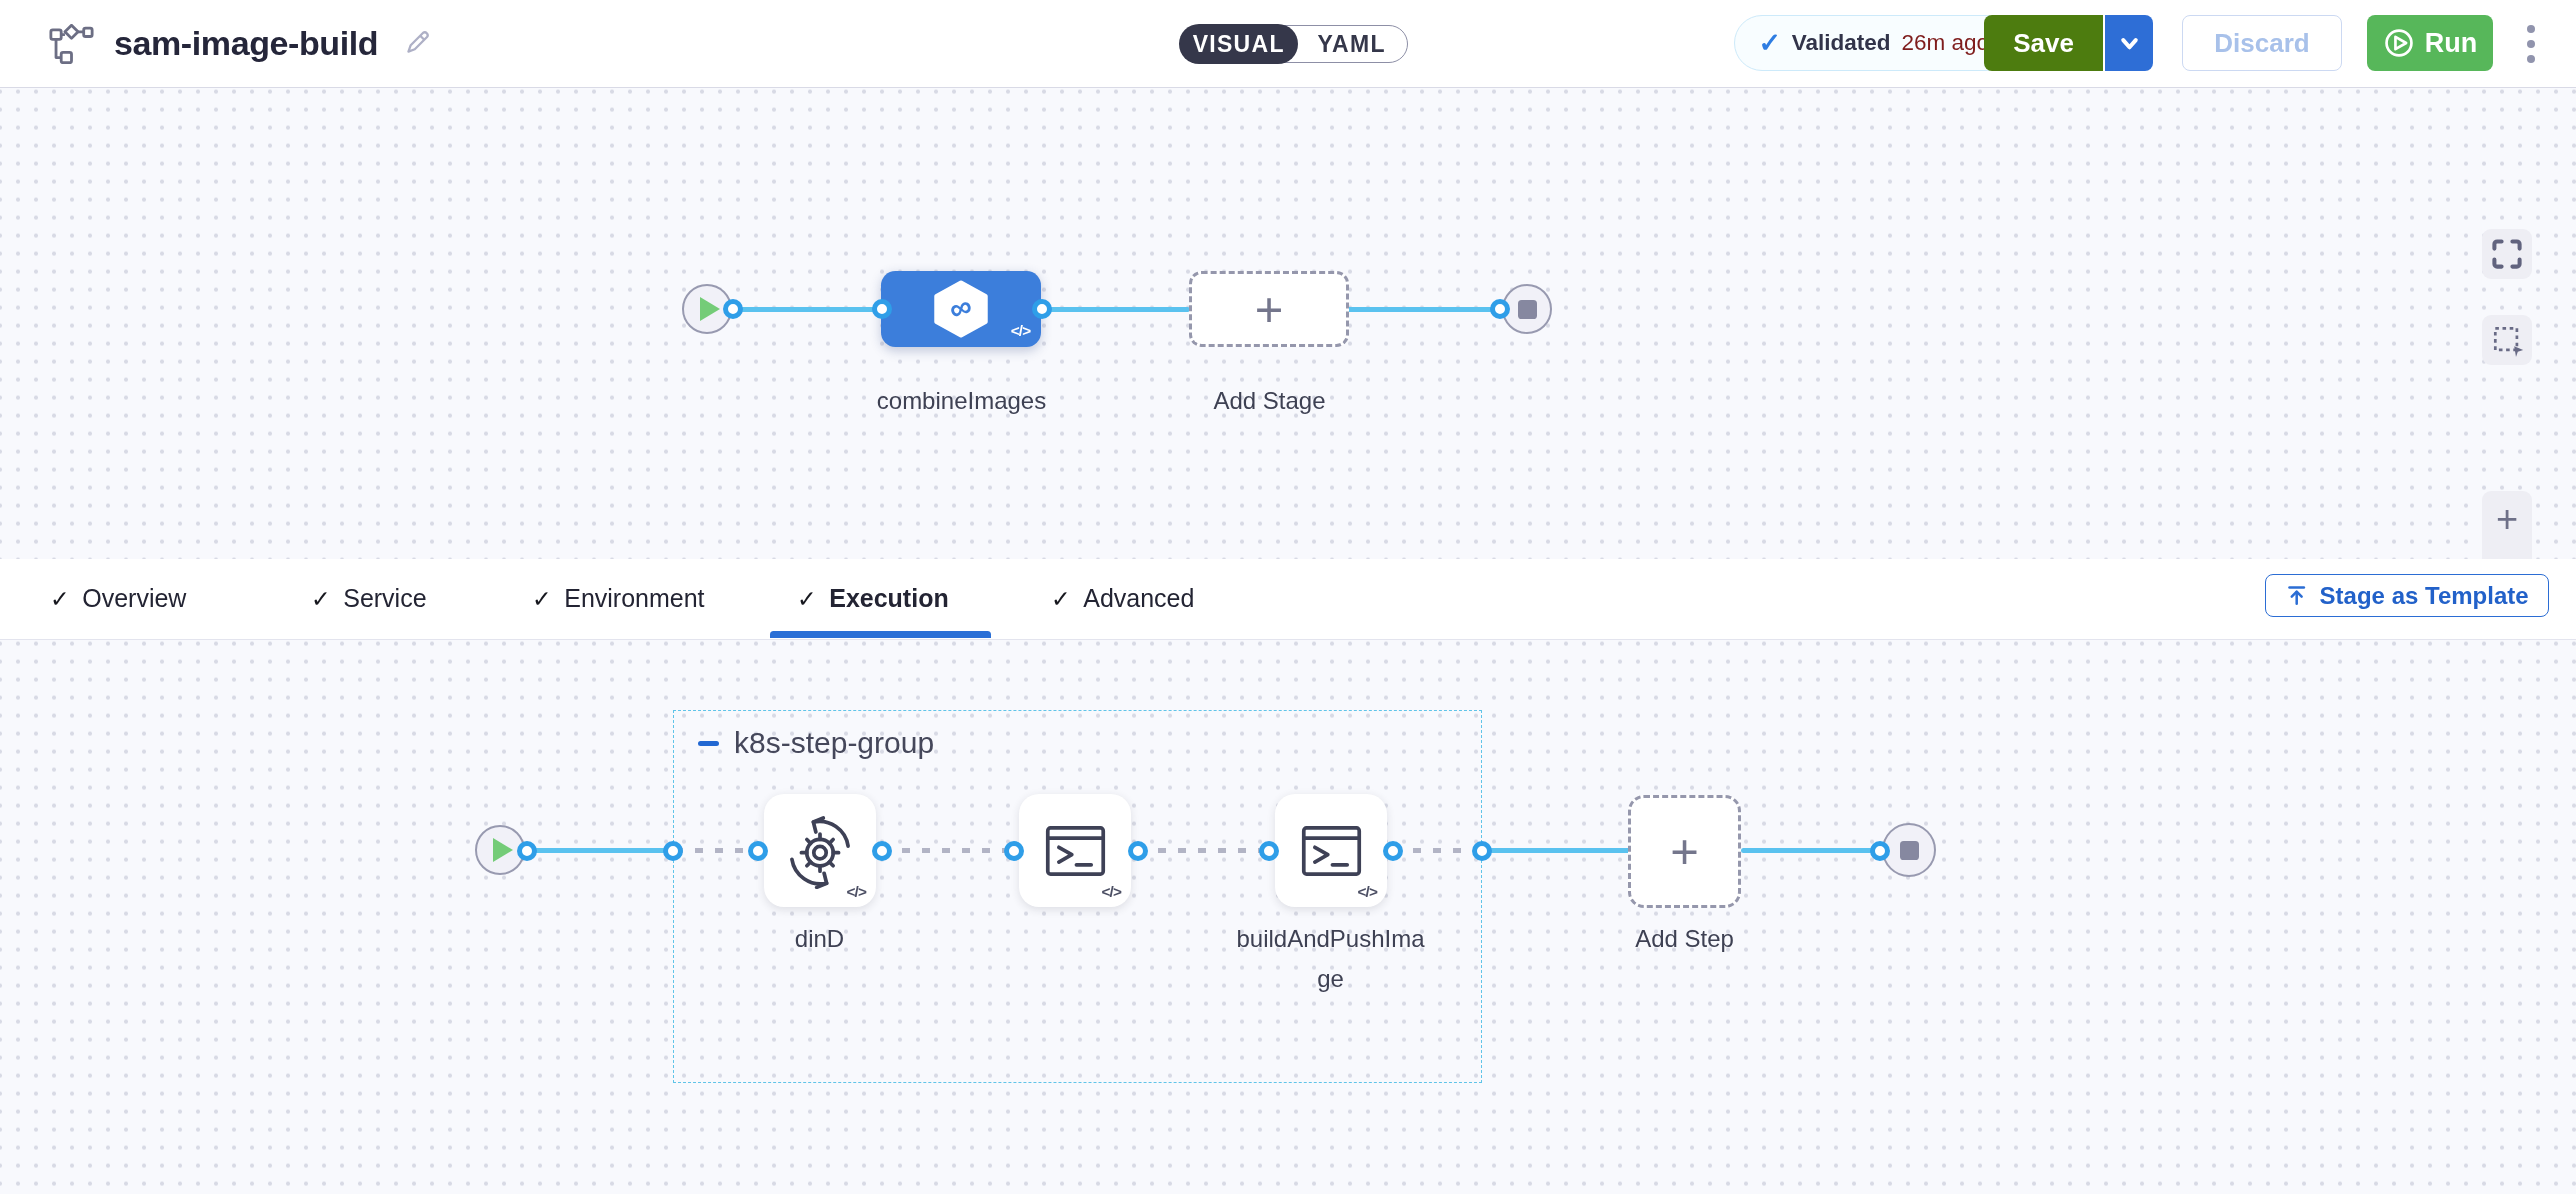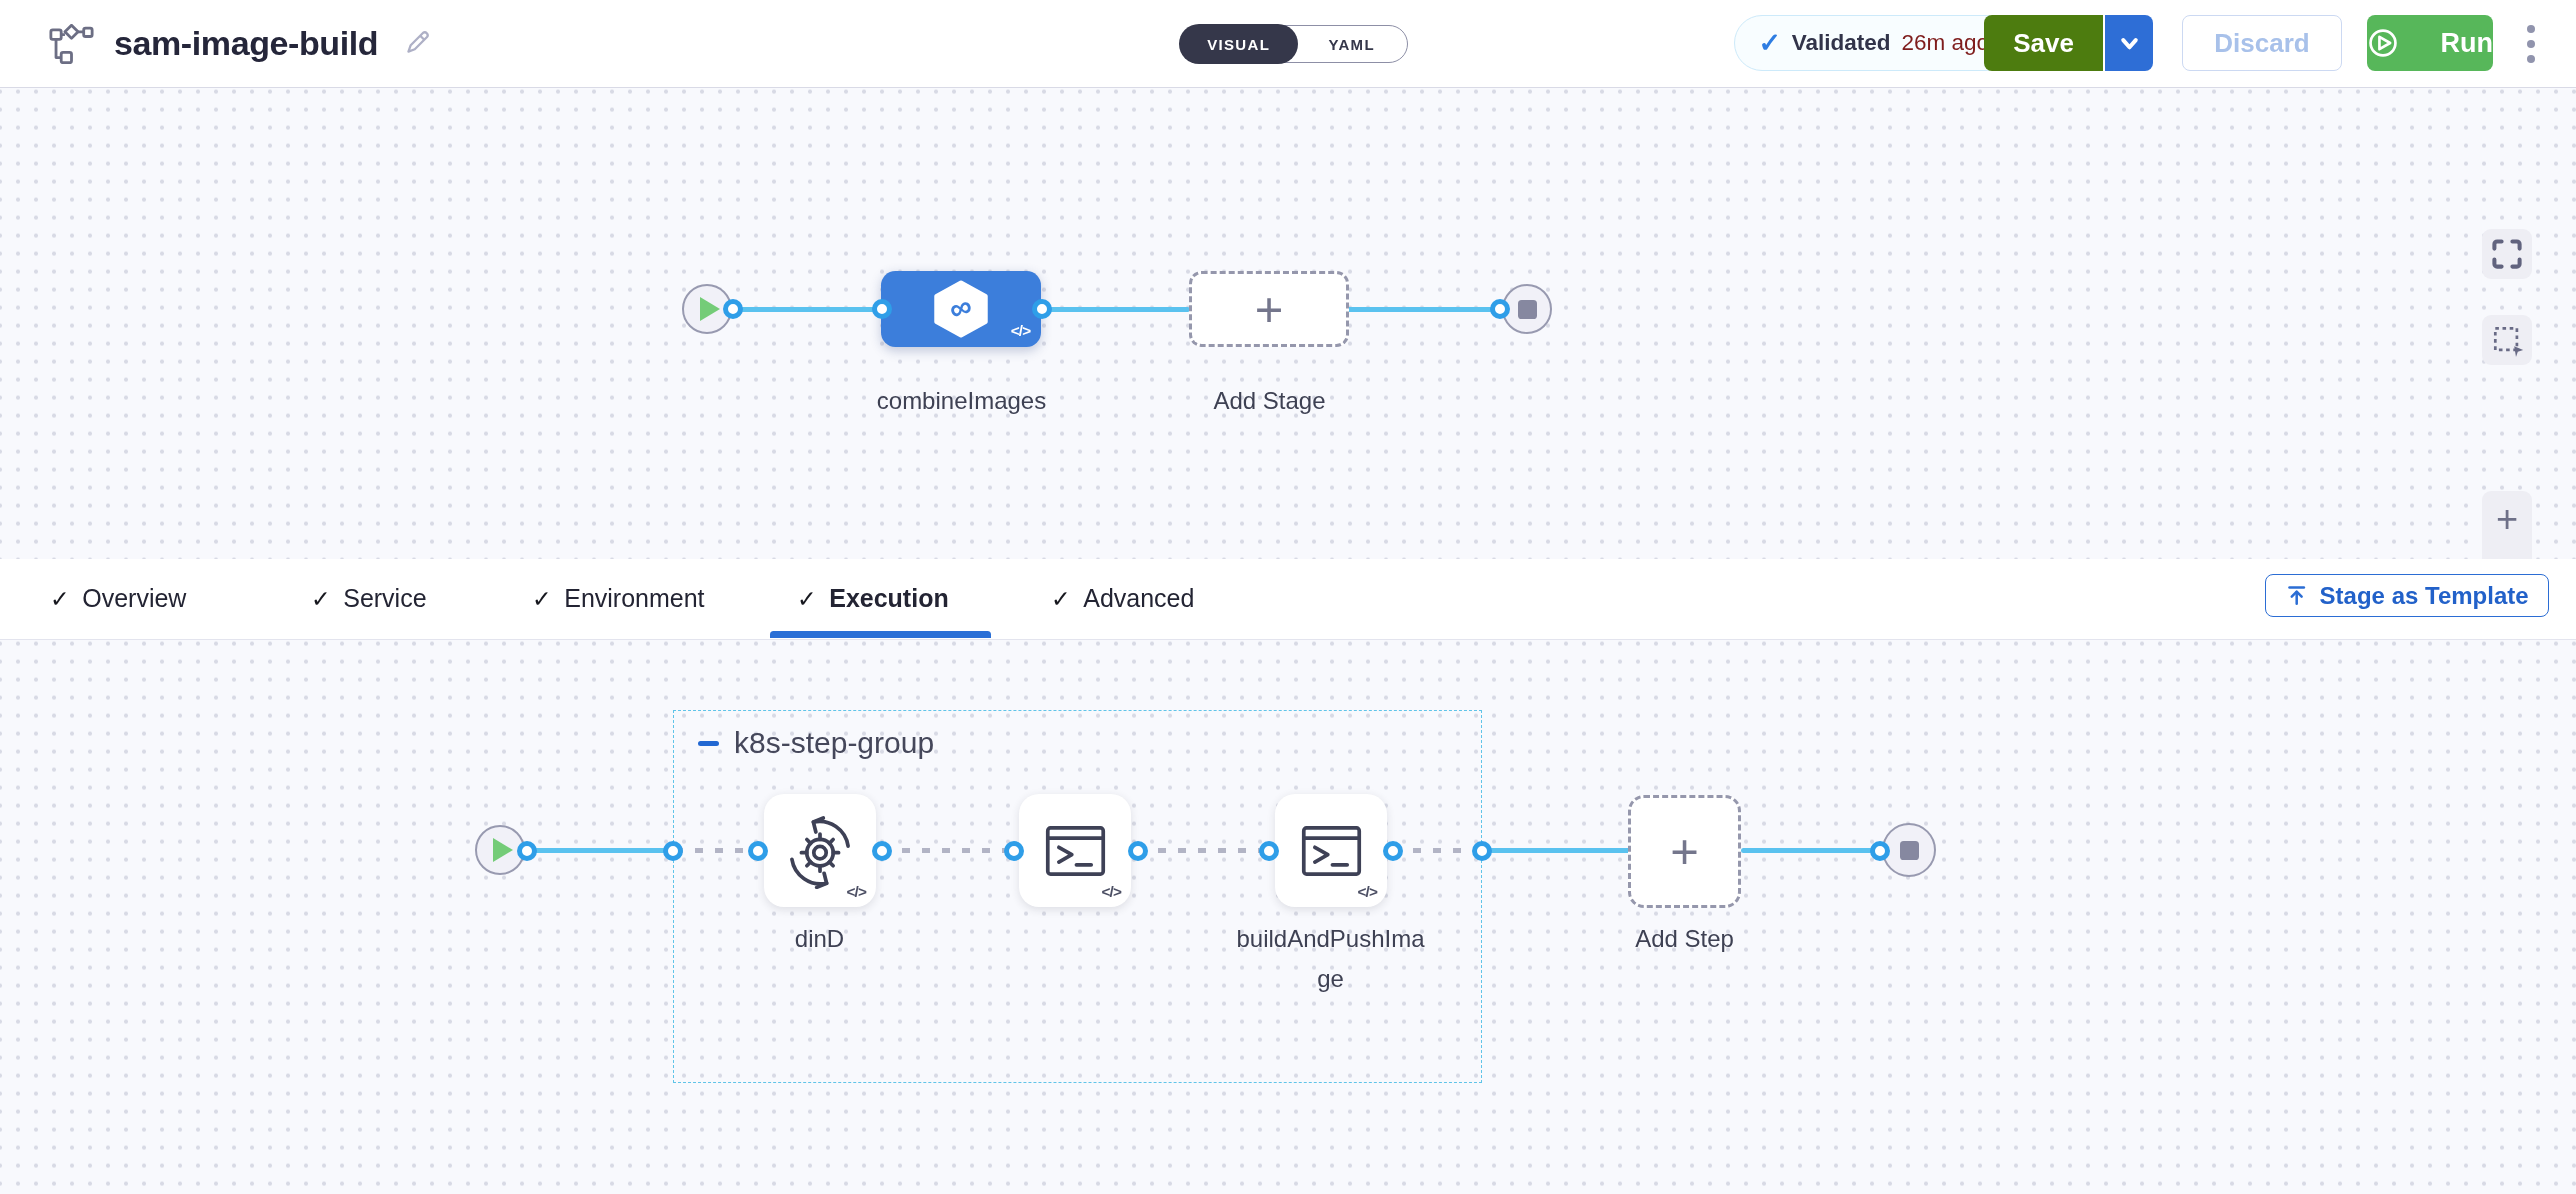--- a/index.html
+++ b/index.html
@@ -10,40 +10,40 @@
   
   .header { position:absolute; left:0; top:0; width:2576px; height:88px; background:#fff;
             border-bottom:1.8px solid #d9dae6; display:flex; align-items:center; padding-left:49px; }
   .pipe-icon { width:45px; height:40px; flex:0 0 auto; }
   .title { font-size:34px; font-weight:bold; color:#25263a; margin-left:20px; letter-spacing:-0.4px; }
   .edit-btn { margin-left:23.4px; width:31px; height:31px; background:none; border:none; cursor:pointer; }
 
   .mode-toggle { position:absolute; left:1180px; top:25px; width:228px; height:38px;
                  border:1.8px solid #8d8fa6; border-radius:20px; background:#fff; display:flex; }
   .mode-seg { flex:1; display:flex; align-items:center; justify-content:center;
-              font-size:15px; font-weight:bold; letter-spacing:1.3px; color:#35374a; cursor:pointer; border-radius:20px; }
+              font-size:23px; font-weight:bold; letter-spacing:1.3px; color:#35374a; cursor:pointer; border-radius:20px; }
   .mode-seg.sel { background:#35374a; color:#fff; margin:-1.8px; flex:0 0 119px; }
 
   .validated { position:absolute; left:1734px; top:15.3px; height:56px; padding:0 23.4px;
                border:1.8px solid #cdeafa; background:#f8fdff; border-radius:28px;
                display:flex; align-items:center; gap:10.8px; cursor:pointer; }
   .validated .chk { color:#2e7de2; font-size:27px; font-weight:bold; }
   .validated .vlab { font-size:22.5px; font-weight:bold; color:#32344a; }
   .validated .vtime { font-size:22.5px; color:#7f1d1d; }
 
   .save-split { position:absolute; left:1984px; top:15.3px; height:56px; display:flex; border-radius:8px; overflow:hidden; }
   .save-main { width:119px; background:#4d7c0f; color:#fff; font-size:26px; font-weight:bold;
                border:none; cursor:pointer; }
   .save-drop { width:50px; background:#2e6ed6; border:none; border-left:2.7px solid #fff; cursor:pointer;
                display:flex; align-items:center; justify-content:center; }
   .discard { position:absolute; left:2182px; top:15.3px; width:160px; height:56px; background:#fff;
              border:1.8px solid #ccd9f2; border-radius:8px; color:#a8c1ea; font-size:26px; font-weight:bold; cursor:pointer; }
   .run { position:absolute; left:2367px; top:15.3px; width:126px; height:56px; background:#57b75a;
          border:none; border-radius:8px; color:#fff; font-size:27px; font-weight:bold; cursor:pointer;
-         display:flex; align-items:center; justify-content:space-between; gap:10px; }
+         display:flex; align-items:center; justify-content:center; gap:10px; }
   .kebab { position:absolute; left:2518px; top:18px; width:25px; height:52px; background:none; border:none;
            display:flex; flex-direction:column; align-items:center; justify-content:center; gap:7.2px; cursor:pointer; }
   .kebab i { width:8px; height:8px; border-radius:50%; background:#9194ad; }
 
   
   .canvas { position:absolute; left:0; width:2576px; background-color:#f8f9fd;
             background-image:radial-gradient(circle,#d8dae5 1.8px, transparent 2.3px);
             background-size:18px 18px; background-position:9px 12.6px; }
   .canvasA { top:88px; height:471px; }
   .canvasB { top:640px; height:554px; }

